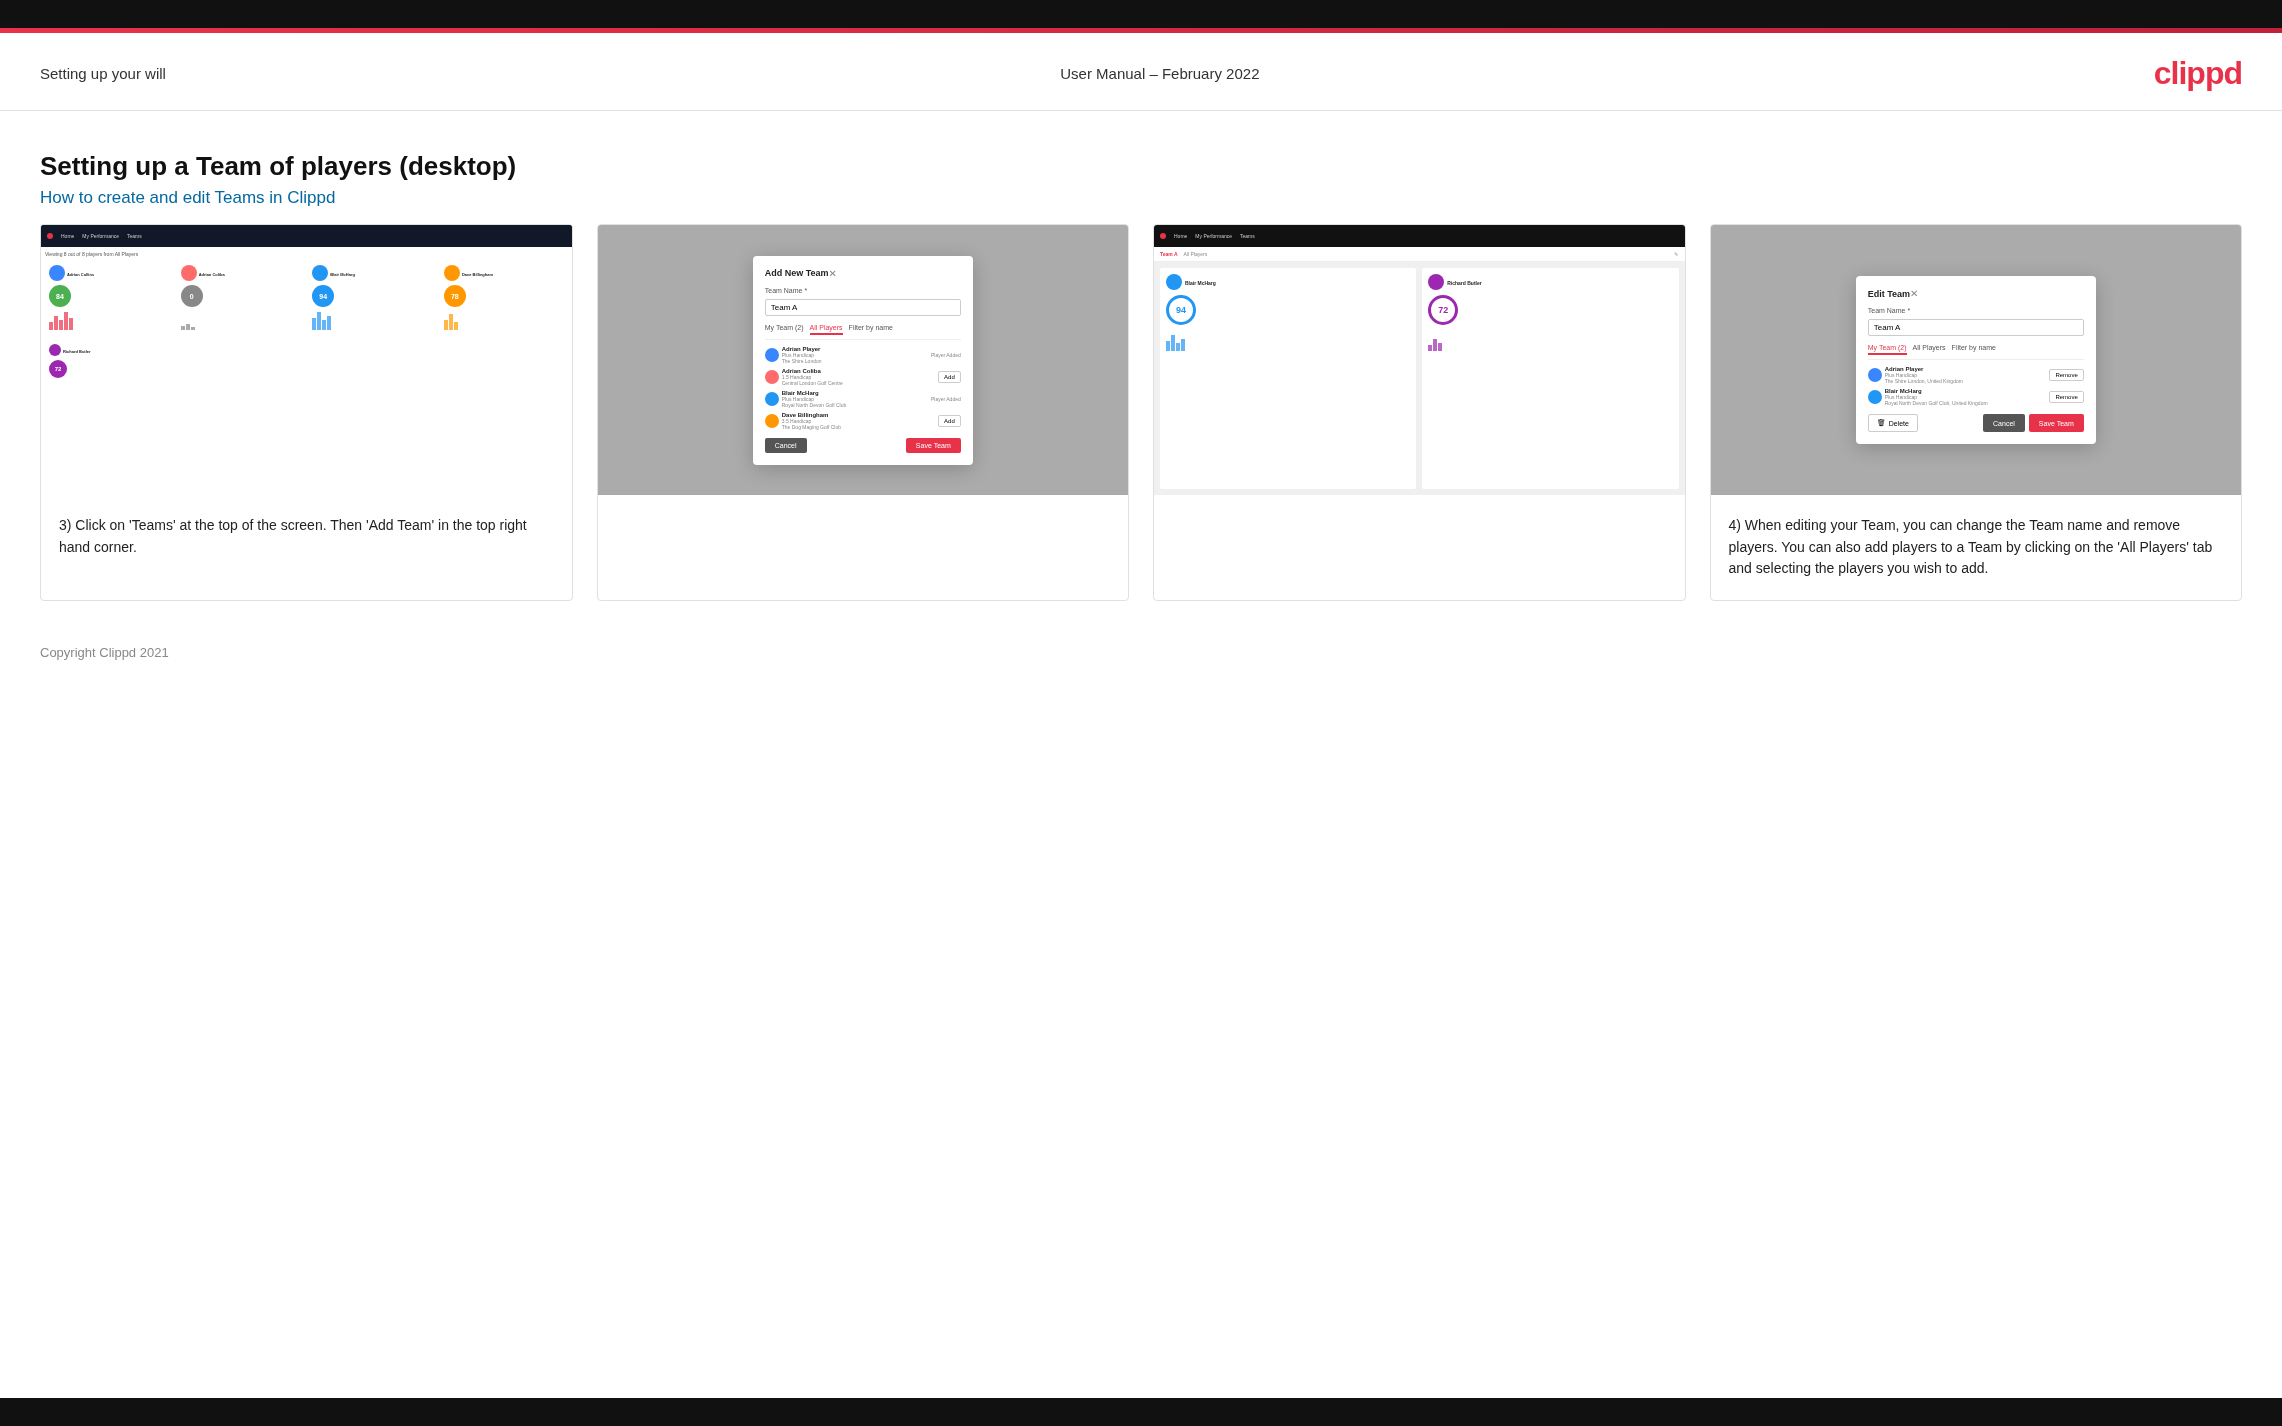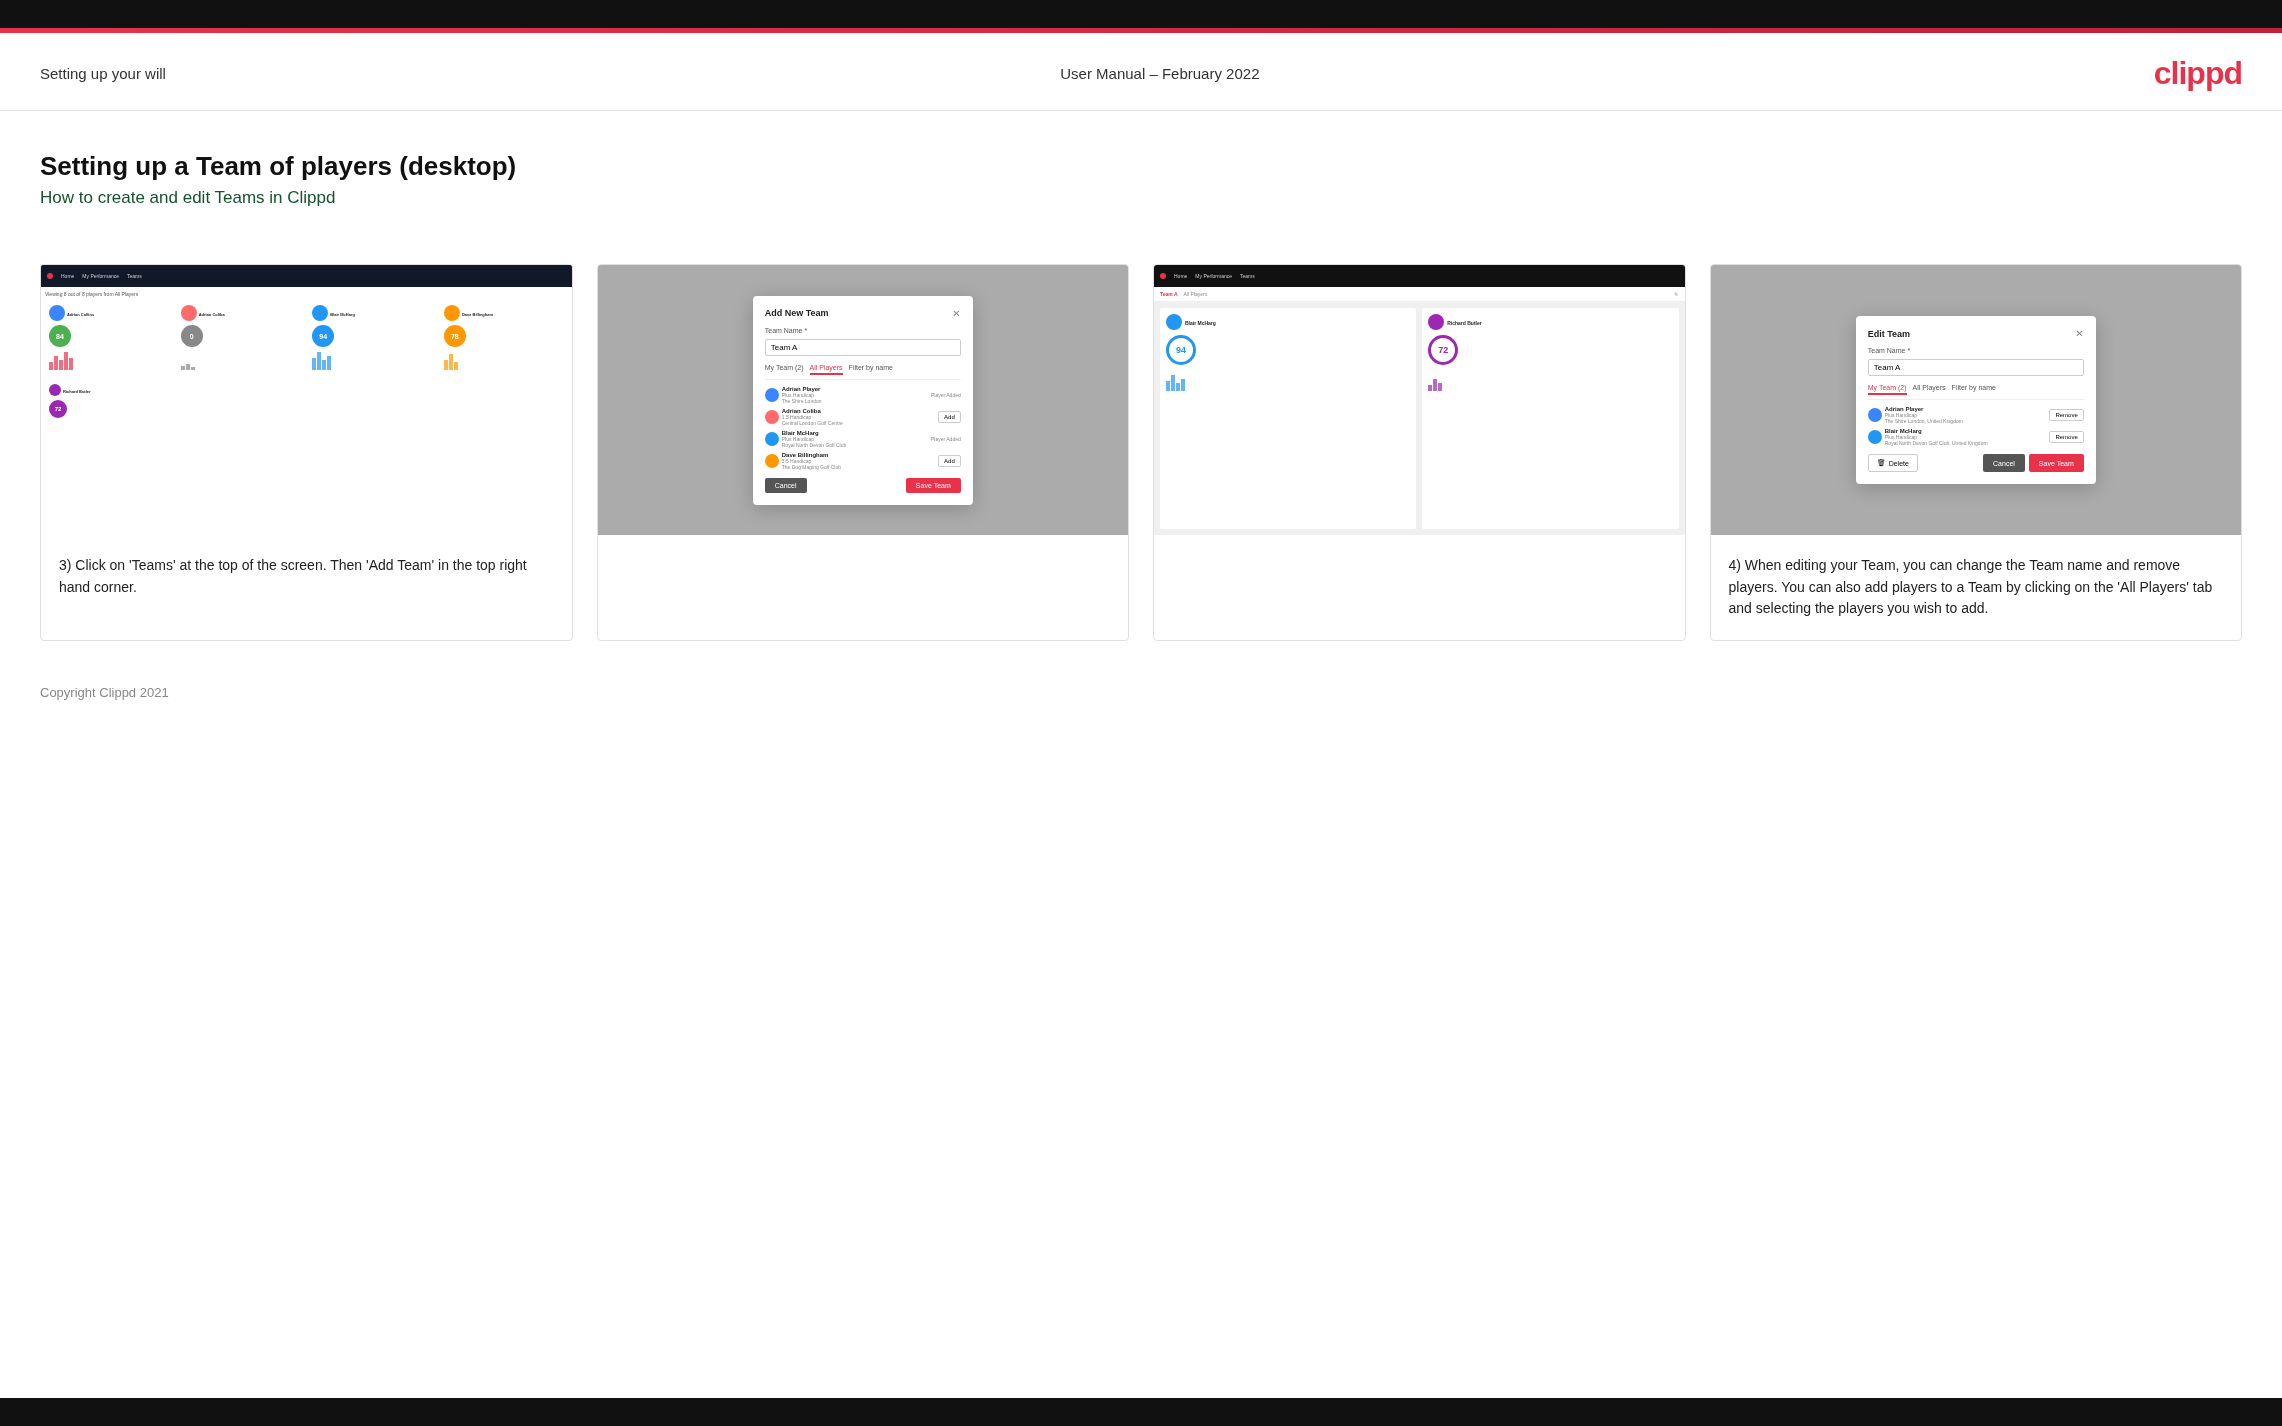--- a/index.html
+++ b/index.html
@@ -52,22 +52,22 @@
       padding: 40px 40px 30px 40px;
     }
     .page-title {
       font-size: 26px;
       font-weight: 700;
       color: #111;
       margin-bottom: 6px;
     }
     .page-subtitle {
       font-size: 17px;
-      color: #14532d;
-      margin-bottom: 56px;
+      color: #0369a1;
+      margin-bottom: 16px;
     }
 
     
     .steps-grid {
       display: grid;
       grid-template-columns: repeat(4, 1fr);
       gap: 24px;
     }
 
     .step-card {
@@ -186,21 +186,20 @@
     }
     .mock-dialog {
       background: #fff;
       border-radius: 4px;
       padding: 12px;
       width: 220px;
       box-shadow: 0 4px 20px rgba(0,0,0,0.2);
     }
     .mock-dialog-header {
       display: flex;
-      justify-content: space-between;
       align-items: center;
       margin-bottom: 8px;
     }
     .mock-dialog-title {
       font-size: 9px;
       font-weight: bold;
     }
     .mock-close-x {
       font-size: 10px;
       color: #888;

